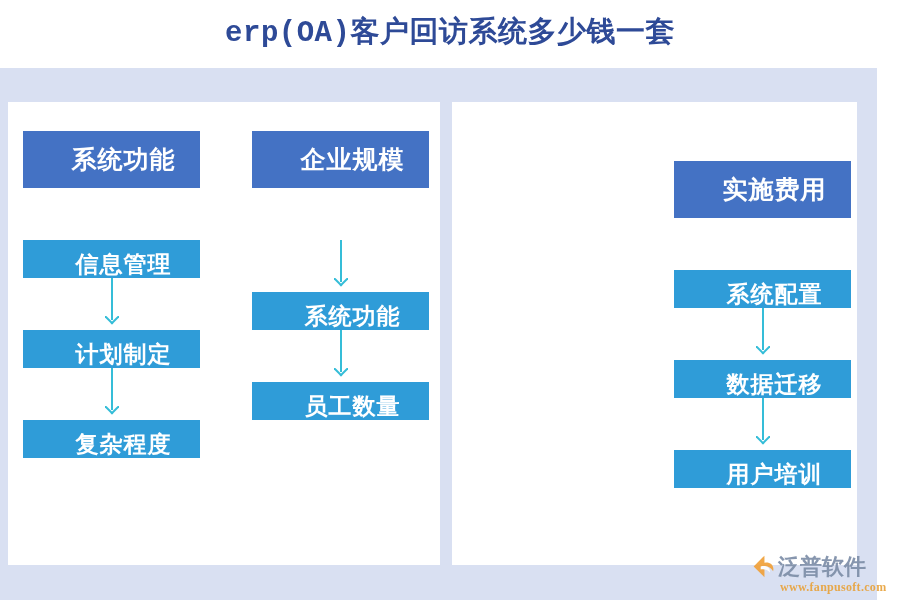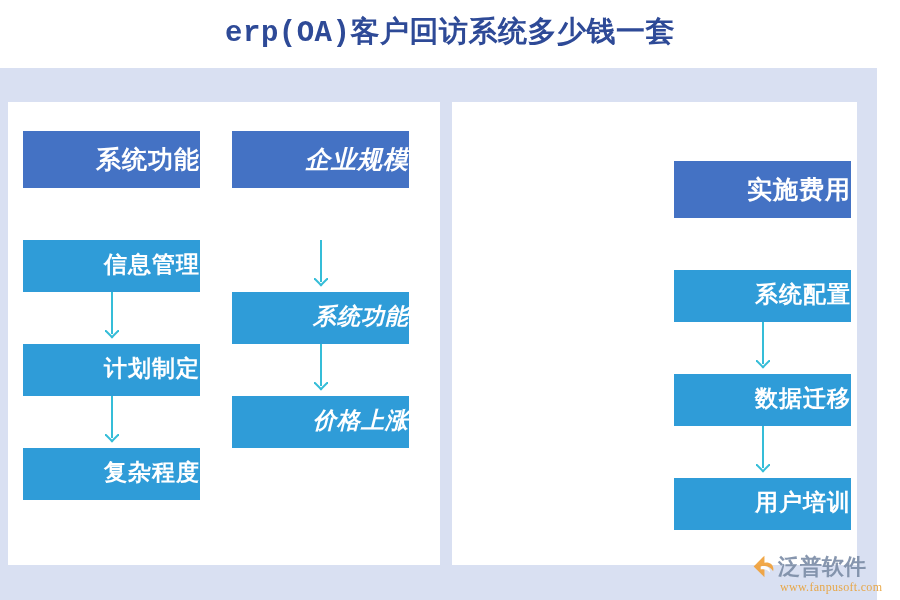--- a/index.html
+++ b/index.html
@@ -53,45 +53,45 @@
   .card-left  { left: 8px;   width: 432px; }
   .card-right { left: 452px; width: 405px; }
 
   
   .column {
     position: absolute;
     top: 29px;       
     width: 177px;
   }
   .card-left  .col-0 { left: 15px;  }
-  .card-left  .col-1 { left: 224px; font-style: italic; }
+  .card-left  .col-1 { left: 244px; }
   .card-right .col-0 { left: 15px;  }
   .card-right .col-1 { left: 222px; margin-top: 30px; }
 
   
   .node {
     width: 177px;
     box-sizing: border-box;
     color: #ffffff;
-    text-align: right;
+    text-align: center;
     font-family: "Liberation Serif", "DejaVu Serif", serif;
     font-weight: 700;
     letter-spacing: 1px;
     white-space: nowrap;
     position: relative;
     padding-left: 24px;
   }
   .node-head {
     height: 57px;
     line-height: 57px;
     font-size: 25px;
     background: #4472c4;
   }
   .node-sub {
-    height: 52px;
+    height: 38px;
     line-height: 50px;
     font-size: 23px;
     background: #2f9cd8;
   }
 
   
   .connector {
     position: relative;
     height: 52px;
     width: 177px;
@@ -156,21 +156,21 @@
     color: #7d8ea8;
     letter-spacing: 0px;
     white-space: nowrap;
   }
   .logo-url {
     position: absolute;
     left: 28px;
     top: 28px;
     font-family: "Liberation Serif", "DejaVu Serif", serif;
     font-size: 12px;
-    font-weight: 400;
+    font-weight: 700;
     color: #e8a33d;
     letter-spacing: 0.3px;
     white-space: nowrap;
   }
 </style>
 </head>
 <body>
 
 <div class="page-title">erp(OA)客户回访系统多少钱一套</div>
 
@@ -211,21 +211,21 @@
         <div class="head"></div>
       </div>
 
       <div class="node node-sub">系统功能</div>
 
       <div class="connector">
         <div class="stem"></div>
         <div class="head"></div>
       </div>
 
-      <div class="node node-sub">价格上涨</div>
+      <div class="node node-sub">员工数量</div>
     </div>
   </div>
 
   <div class="card card-right">
 
 
     <div class="column col-1">
       <div class="node node-head">实施费用</div>
 
       <div class="gap-head"></div>

